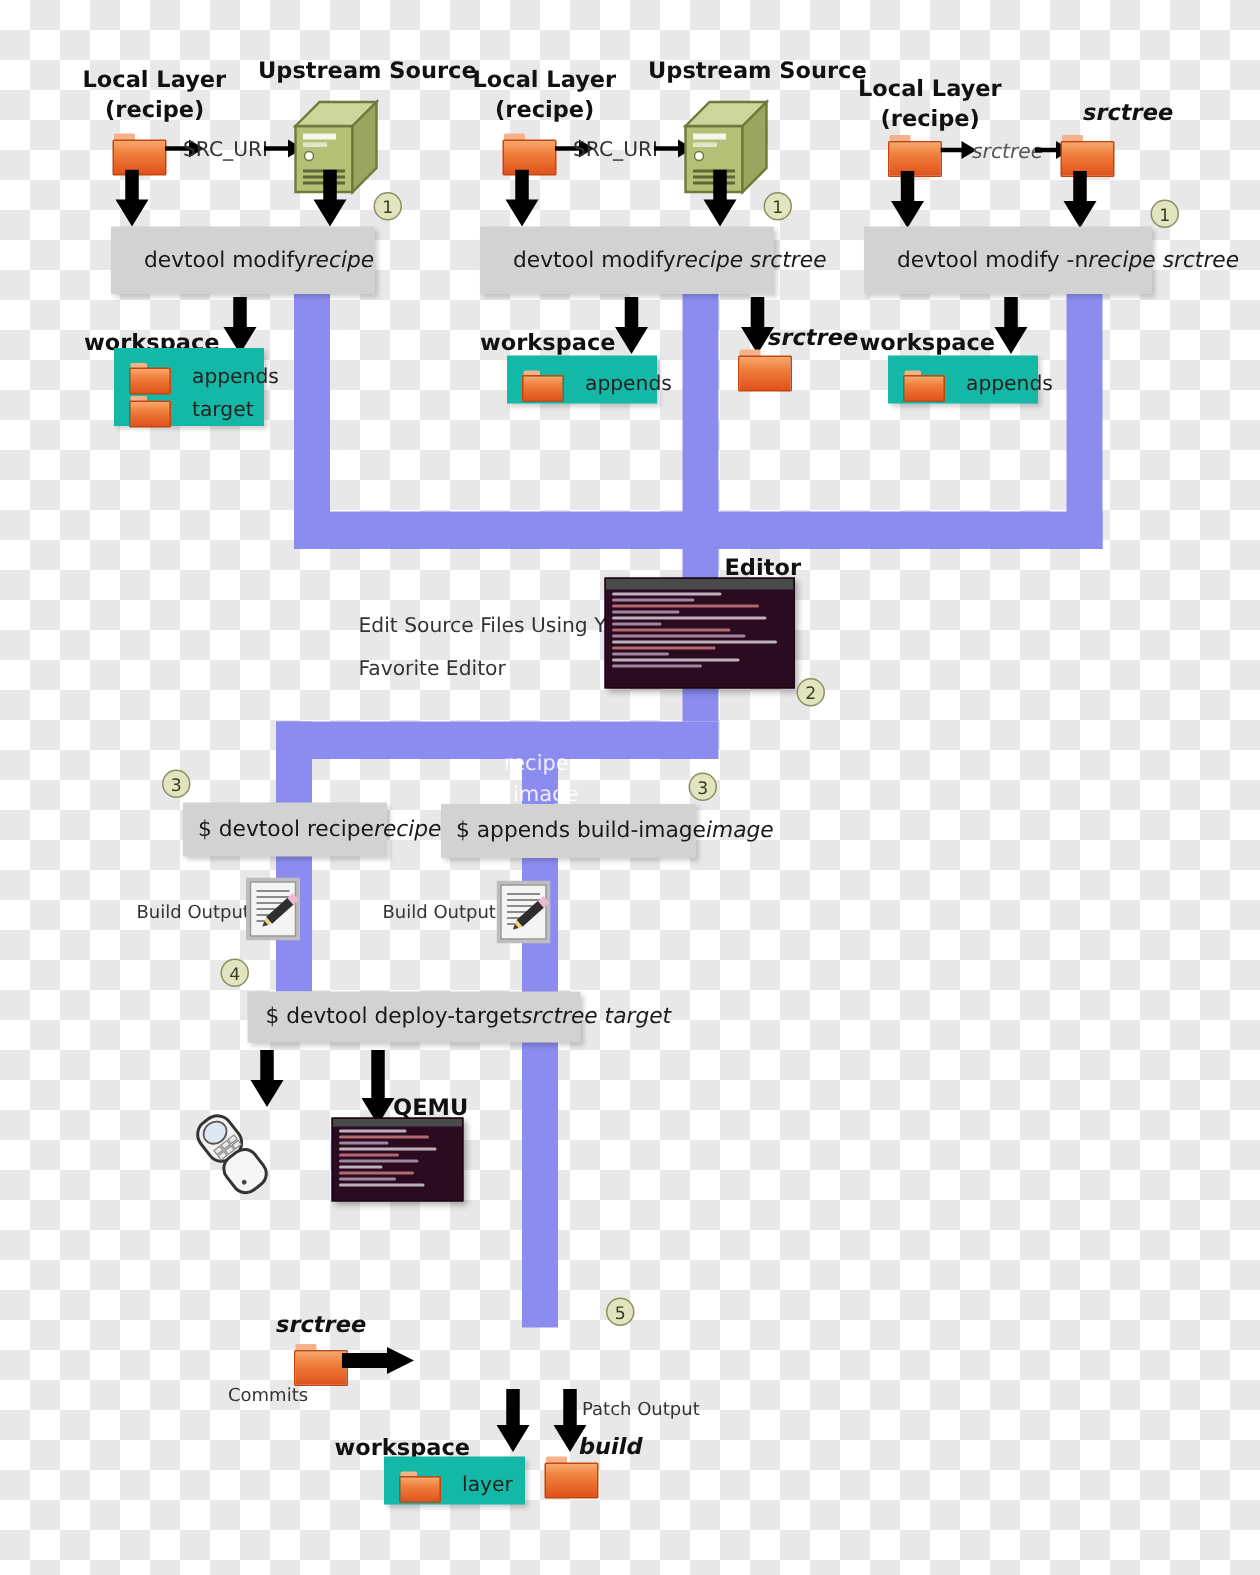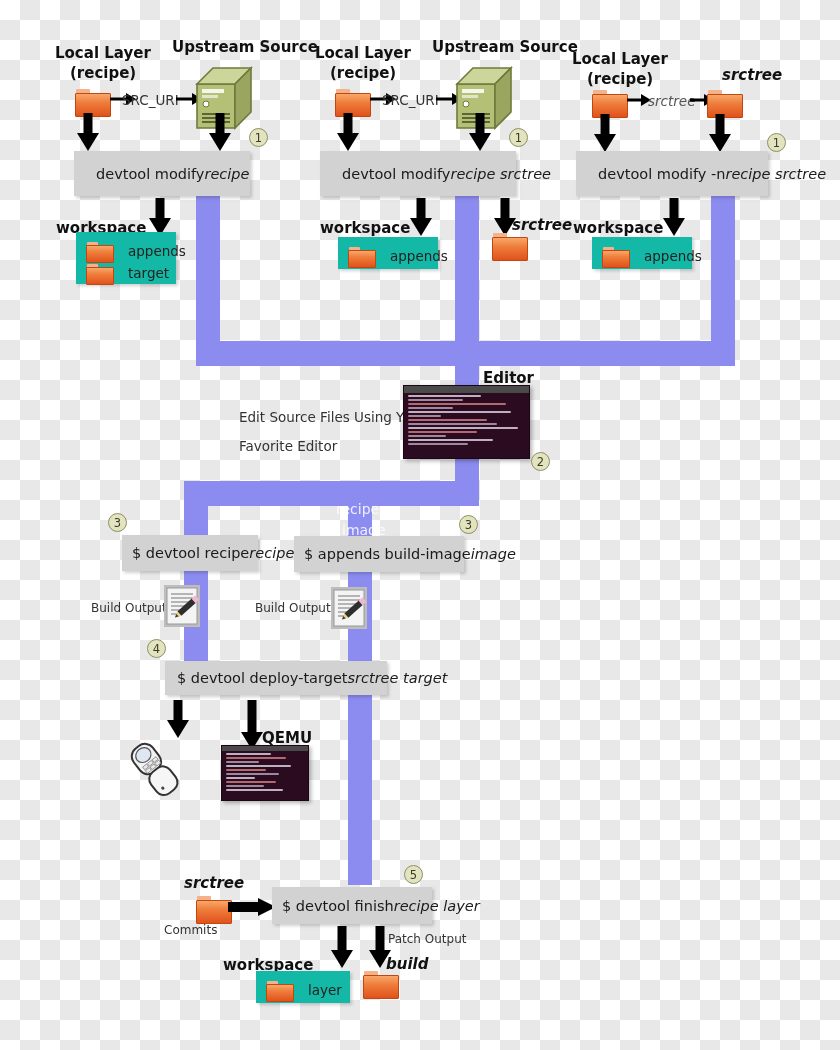--- a/index.html
+++ b/index.html
@@ -482,31 +482,27 @@
 
   <div class="step" style="left:404px;top:865px;">5</div>
 
   <div class="head it" style="left:184px;top:874px;">srctree</div>
   <div class="abs" style="left:196px;top:896px;">
     <div class="folder big">
         <div class="tab"></div>
         <div class="body"></div>
       </div>
   </div>
-  <div class="plain small" style="left:164px;top:923px;">Commits</div>
+  <div class="plain small" style="left:152px;top:923px;">Commits</div>
 
   <svg class="arrowRight" style="left:228px;top:897px;" width="48" height="20" viewBox="0 0 48 20">
     <line x1="0" y1="10" x2="32" y2="10" stroke="#000" stroke-width="10"></line>
     <polygon points="30,1 48,10 30,19" fill="#000"></polygon>
   </svg>
 
-  <div class="cmdbox" style="left:272px;top:887px;width:160px;height:37px;padding-left:10px;">
-    <span>$ devtool finish </span>
-      <em>recipe layer</em>
-  </div>
 
   <svg class="arrowDown" style="left:331px;top:926px;" width="22" height="42" viewBox="0 0 22 42">
     <line x1="11" y1="0" x2="11" y2="26" stroke="#000" stroke-width="9"></line>
     <polygon points="0,24 22,24 11,42" fill="#000"></polygon>
   </svg>
   <svg class="arrowDown" style="left:369px;top:926px;" width="22" height="42" viewBox="0 0 22 42">
     <line x1="11" y1="0" x2="11" y2="26" stroke="#000" stroke-width="9"></line>
     <polygon points="0,24 22,24 11,42" fill="#000"></polygon>
   </svg>
 

